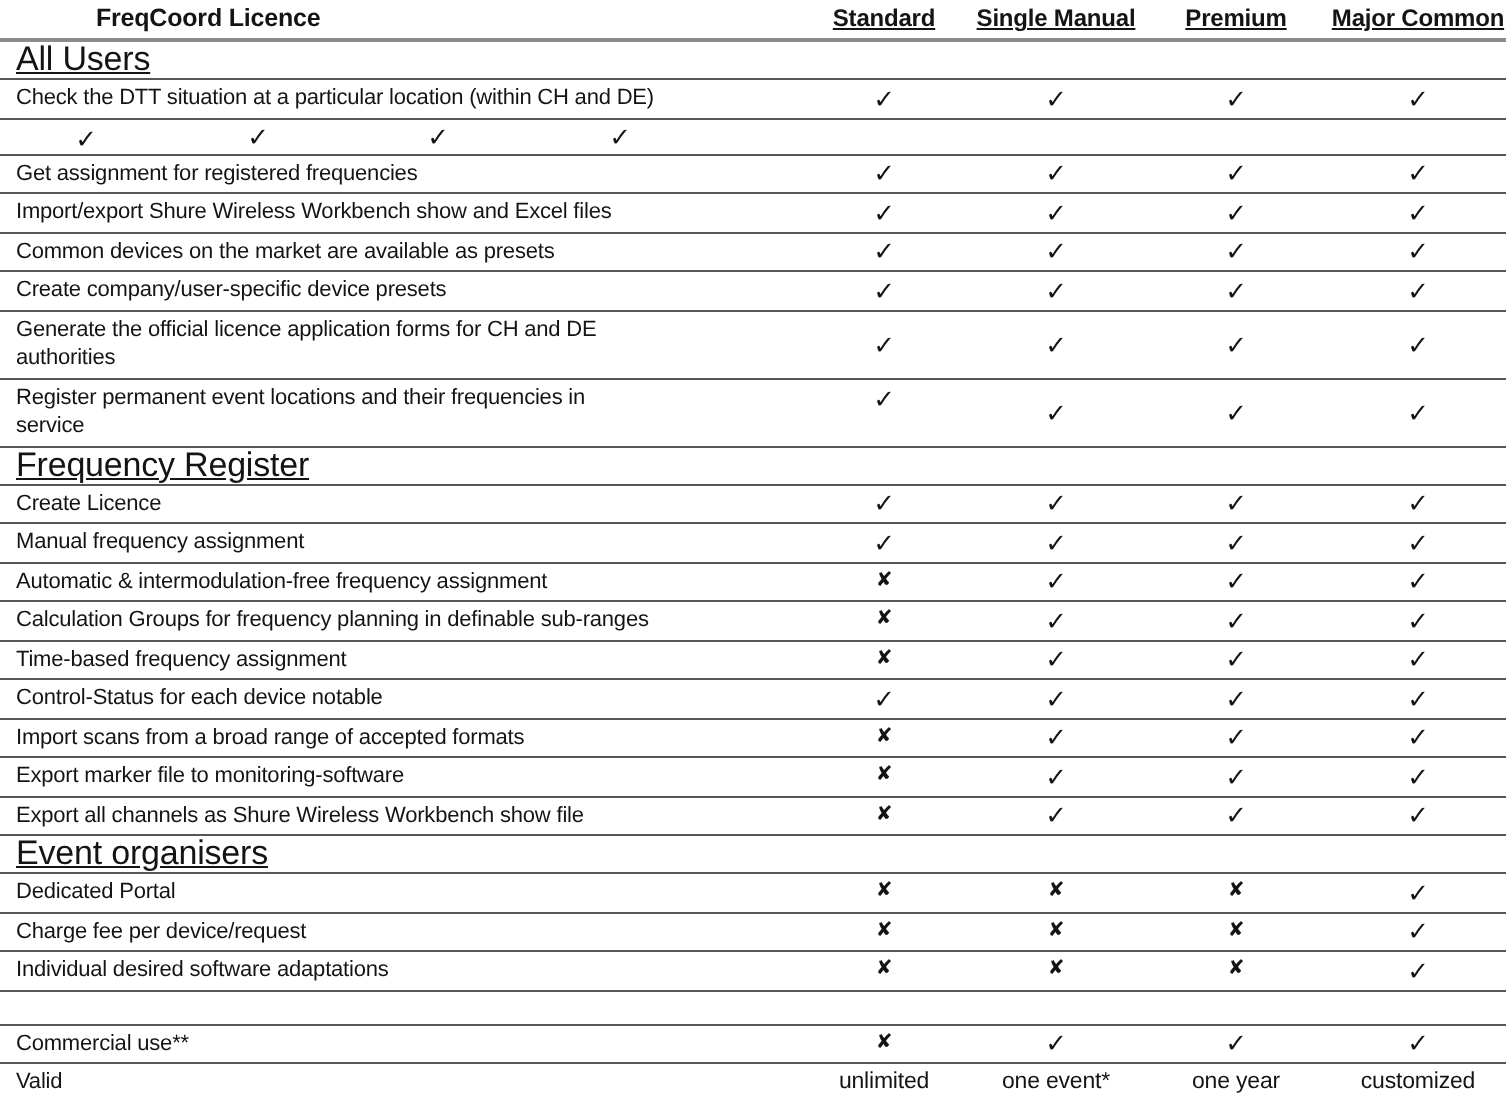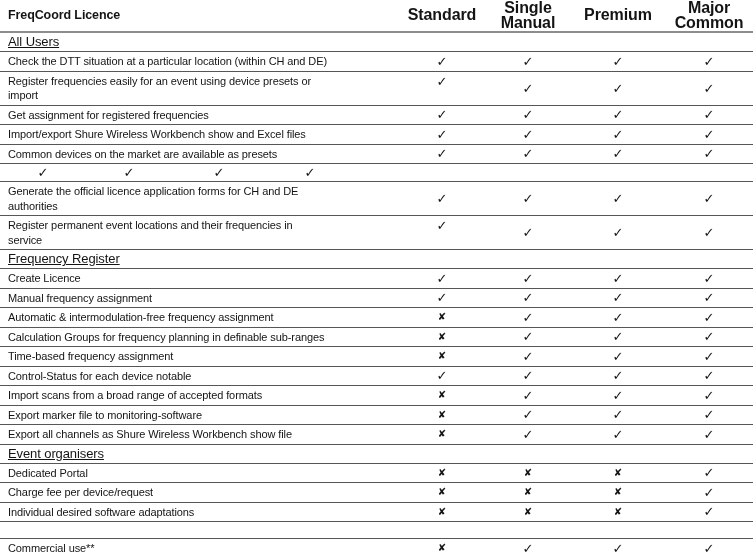--- a/index.html
+++ b/index.html
@@ -12,42 +12,43 @@
   .table { width: 753px; }
   .row {
     display: flex; align-items: center;
     border-bottom: 1.4px solid #565656;
     min-height: 18px; line-height: 14.5px;
   }
   .header-row {
     min-height: 21px;
     border-bottom: 2.2px solid #8d8d8d;
     font-weight: 700;
+    padding-left: 40px;
   }
   .heading-row { min-height: 19px; }
   .feature {
     flex: 1 1 auto;
     padding: 2px 4px 2px 8px;
     font-size: 11px; letter-spacing: -0.1px;
     white-space: pre-line;
   }
   .title { font-size: 12.5px; font-weight: 700; }
   .section-heading {
     display: inline-block; padding: 2px 4px 1px 8px;
-    font-size: 13px; letter-spacing: -0.1px;
+    font-size: 17px; letter-spacing: -0.1px;
     text-decoration: underline;
   }
   .col {
     display: flex; align-items: center; justify-content: center;
     width: 86px; text-align: center; font-size: 11.5px;
     letter-spacing: -0.1px; padding: 1px 0;
   }
   .c2 { width: 94px; text-align: center; }
   .c3 { width: 88px; }
-  .colhead { font-size: 16px; font-weight: 700; }
+  .colhead { font-size: 12px; font-weight: 700; text-decoration: underline; }
   .mark-yes { font-weight: 700; font-size: 13px; line-height: 1; }
   .mark-no  { font-weight: 700; font-size: 10px; line-height: 1; }
   .std-top .c0 { align-self: flex-start; padding-top: 3px; }
   .spacer-row { height: 17px; border-bottom: 1.4px solid #565656; }
   .footer .row:last-child { border-bottom: none; }
 </style>
 </head>
 <body>
 
 <div class="table">
@@ -73,22 +74,20 @@
           <span class="mark-yes">✓</span>
         </div>
         <div class="col c2">
           <span class="mark-yes">✓</span>
         </div>
         <div class="col c3">
           <span class="mark-yes">✓</span>
         </div>
       </div>
       <div class="row std-top">
-        <div class="feature">Register frequencies easily for an event using device presets or
-import</div>
         <div class="col c0">
           <span class="mark-yes">✓</span>
         </div>
         <div class="col c1">
           <span class="mark-yes">✓</span>
         </div>
         <div class="col c2">
           <span class="mark-yes">✓</span>
         </div>
         <div class="col c3">
@@ -134,20 +133,21 @@
           <span class="mark-yes">✓</span>
         </div>
         <div class="col c2">
           <span class="mark-yes">✓</span>
         </div>
         <div class="col c3">
           <span class="mark-yes">✓</span>
         </div>
       </div>
       <div class="row">
+        <div class="feature">Create company/user-specific device presets</div>
         <div class="col c0">
           <span class="mark-yes">✓</span>
         </div>
         <div class="col c1">
           <span class="mark-yes">✓</span>
         </div>
         <div class="col c2">
           <span class="mark-yes">✓</span>
         </div>
         <div class="col c3">

